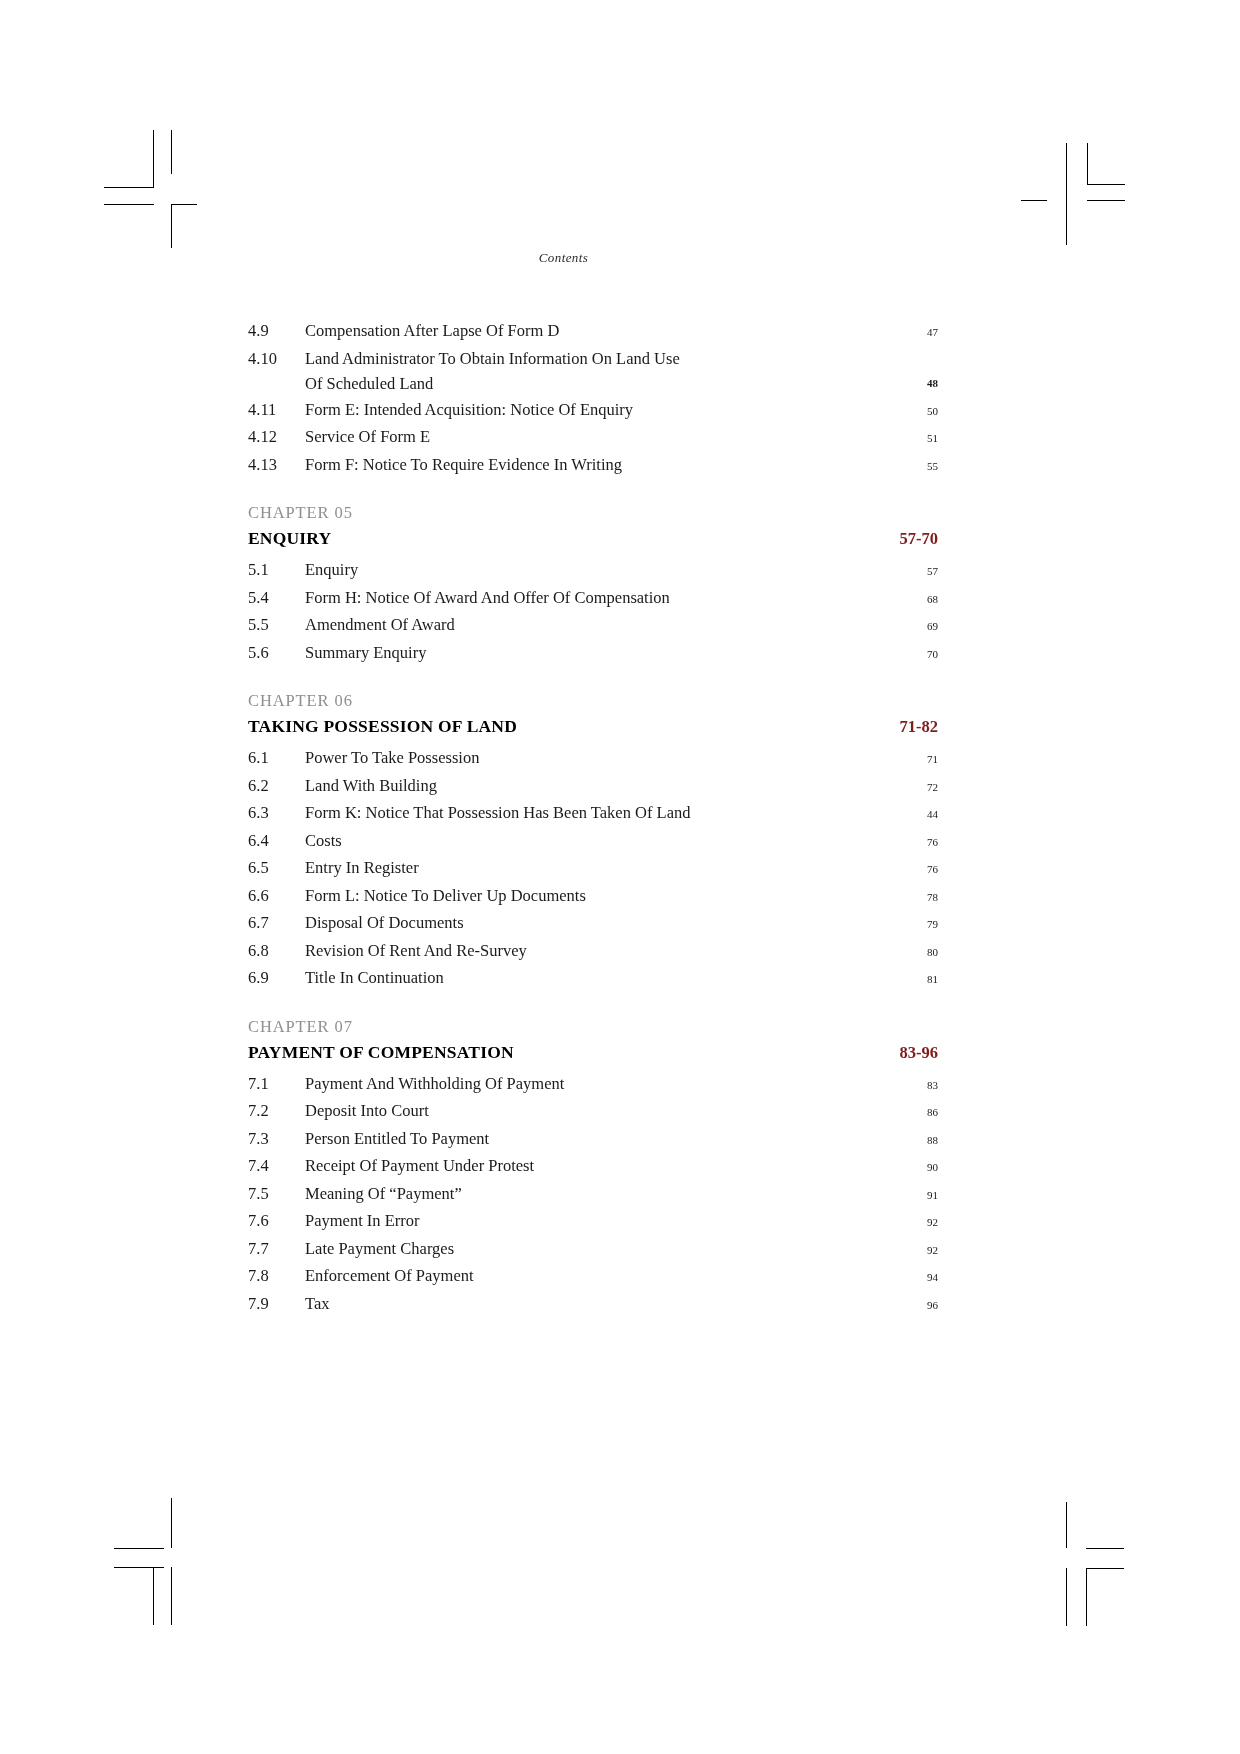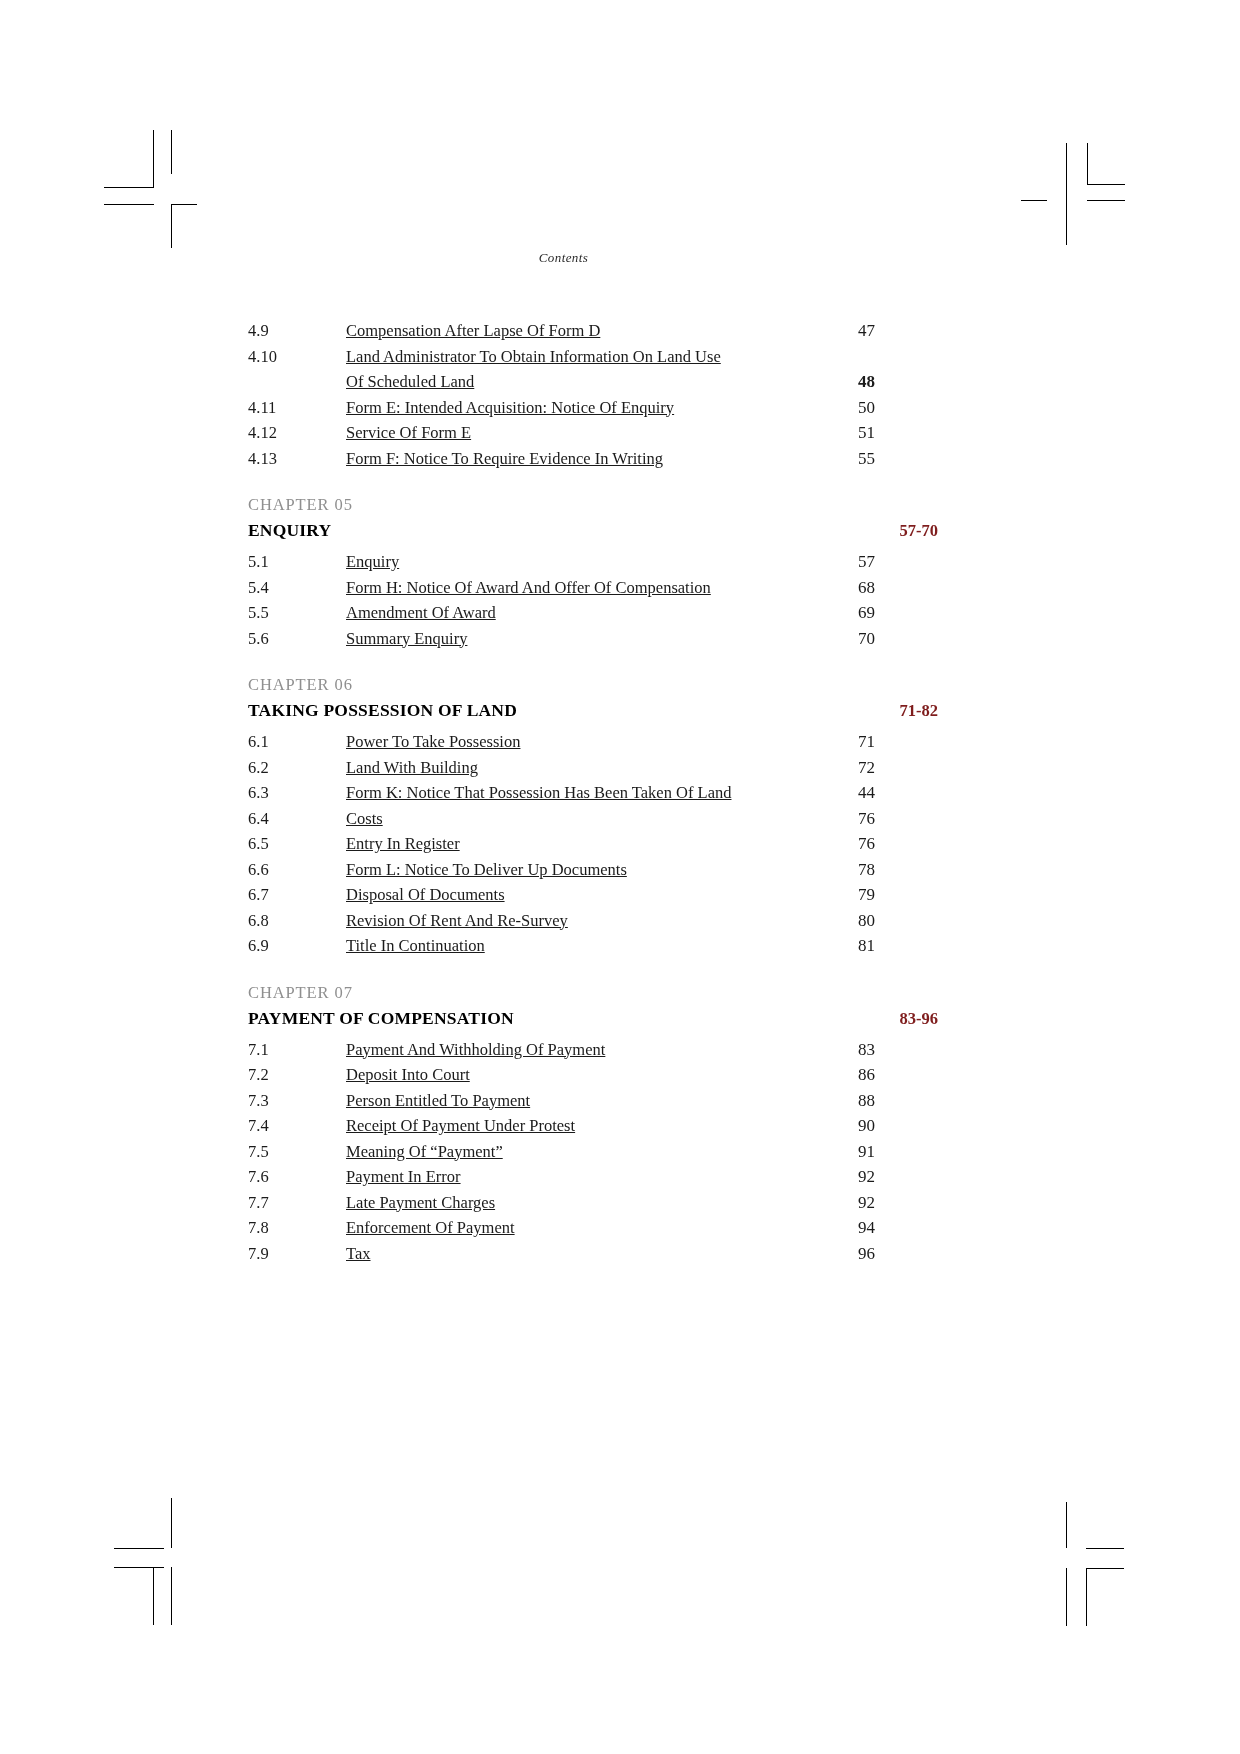--- a/index.html
+++ b/index.html
@@ -50,39 +50,37 @@
     width: 690px;
   }
 
   
   .entry {
     display: flex;
     align-items: baseline;
     font-size: 16.5px;
     line-height: 25.5px;
     color: #1b1b1b;
-    gap: 41px;
   }
   .entry .num {
     width: 57px;
     flex: 0 0 57px;
     font-size: 16.5px;
   }
   .entry .title {
     flex: 1 1 auto;
     padding-right: 10px;
   }
   .entry .pg {
     flex: 0 0 80px;
-    text-align: left;
-    font-size: 17px;
+    text-align: right;
+    font-size: 11px;
   }
   .entry .title .cont-line {
     display: block;
-    text-decoration: underline;
   }
 
   
   .entry.multiline { align-items: flex-start; }
   .entry.multiline .pg { align-self: flex-end; font-weight: bold; }
 
   
   .chapter-block {
     margin-top: 22px;
     margin-bottom: 5px;

